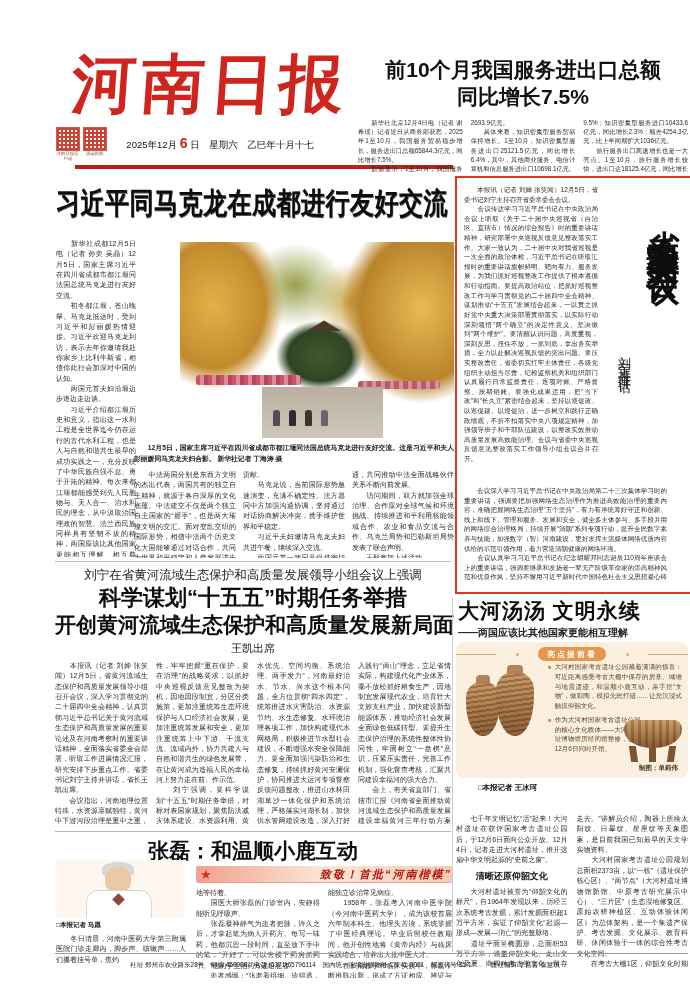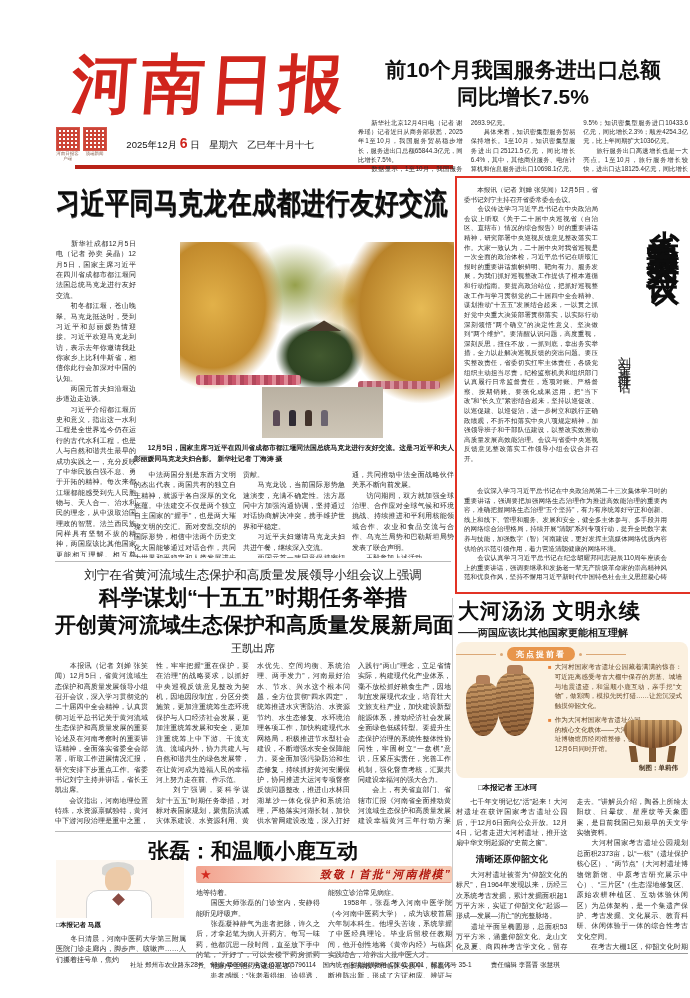--- a/index.html
+++ b/index.html
@@ -74,21 +74,21 @@
   .hh-byline{left:55px;top:641px;width:396px;text-align:center;font-size:11px;color:#222;}
   .hh-cols{left:55px;top:661px;width:396px;height:166px;display:flex;gap:8px;}
   .hh-col{flex:1;}
   
   .vline{left:452px;top:598px;width:1px;height:354px;background:#cccccc;}
   .dh-h{left:458px;top:597px;width:230px;font-size:21px;font-weight:900;letter-spacing:1px;color:#0d0d0d;}
   .dh-sub{left:458px;top:626px;width:230px;font-size:10px;font-weight:bold;color:#222;}
   .dh-box{left:456px;top:642px;width:232px;height:136px;background:#fbf0df;border-radius:8px;
           position:absolute;}
   .dh-badge{position:absolute;top:5px;left:0;width:100%;display:flex;align-items:center;
-            justify-content:flex-start;gap:4px;}
+            justify-content:space-between;gap:4px;}
   .badge-line{width:40px;height:1px;background:#dba877;}
   .badge-dot{width:3px;height:3px;border-radius:50%;background:#dba877;}
   .badge-pill{background:#e8964c;color:#fff;font-size:8px;font-weight:bold;padding:1.5px 9px;
               border-radius:8px;letter-spacing:2px;}
   .jars{position:absolute;left:8px;top:22px;width:80px;height:92px;}
   .jar{position:absolute;border-radius:45% 45% 48% 48%/28% 28% 62% 62%;
        background:linear-gradient(180deg,#c99a66,#8f5f36),
                   repeating-linear-gradient(172deg,rgba(60,30,10,.28) 0 2px,transparent 2px 5px);
        background-blend-mode:multiply;}
   .jar::before{content:"";position:absolute;top:-7px;left:28%;width:44%;height:9px;
@@ -101,21 +101,21 @@
   .dh-bullet .sq{color:#e8833a;font-size:6px;line-height:1.7;}
   .dh-bullet2-text{width:86px;}
   .tripod{position:absolute;right:6px;bottom:16px;width:58px;height:42px;}
   .tripod .bowl{position:absolute;top:0;width:58px;height:28px;border-radius:8px 8px 50% 50%/10px 10px 70% 70%;
        background:linear-gradient(180deg,#cda169,#8a5a32),
                   repeating-linear-gradient(90deg,rgba(70,40,15,.25) 0 3px,transparent 3px 7px);
        background-blend-mode:multiply;}
   .tripod .leg{position:absolute;bottom:0;width:7px;height:16px;background:#7d5530;}
   .credit{position:absolute;right:10px;bottom:5px;font-size:6.5px;font-weight:bold;color:#43301d;}
   .dh-byline{left:458px;top:783px;width:150px;font-size:7.5px;font-weight:bold;color:#111;padding-left:20px;}
-  .dh-cols{left:456px;top:797px;width:232px;height:155px;display:flex;gap:9px;}
+  .dh-cols{left:456px;top:814px;width:232px;height:155px;display:flex;gap:9px;}
   .dh-col{flex:1;overflow:hidden;}
   .subhead{font-size:9px;font-weight:900;text-align:center;margin:4px 0;color:#111;}
   
   .zl-h{left:55px;top:837px;width:396px;text-align:center;font-size:21px;font-weight:900;color:#0d0d0d;}
   .zl-banner{left:196px;top:866px;width:256px;height:16px;position:absolute;display:flex;
              align-items:center;border-radius:2px;
              background:linear-gradient(90deg,#f2a18d 0%,#fbe6d6 50%,#f6cab4 100%);
              box-shadow:0 1px 0 #e5a08c;}
   .zl-star{color:#d42b20;font-size:13px;margin-left:4px;line-height:1;}
   .zl-banner-text{flex:1;text-align:right;color:#b0160d;font-weight:900;font-size:11px;

